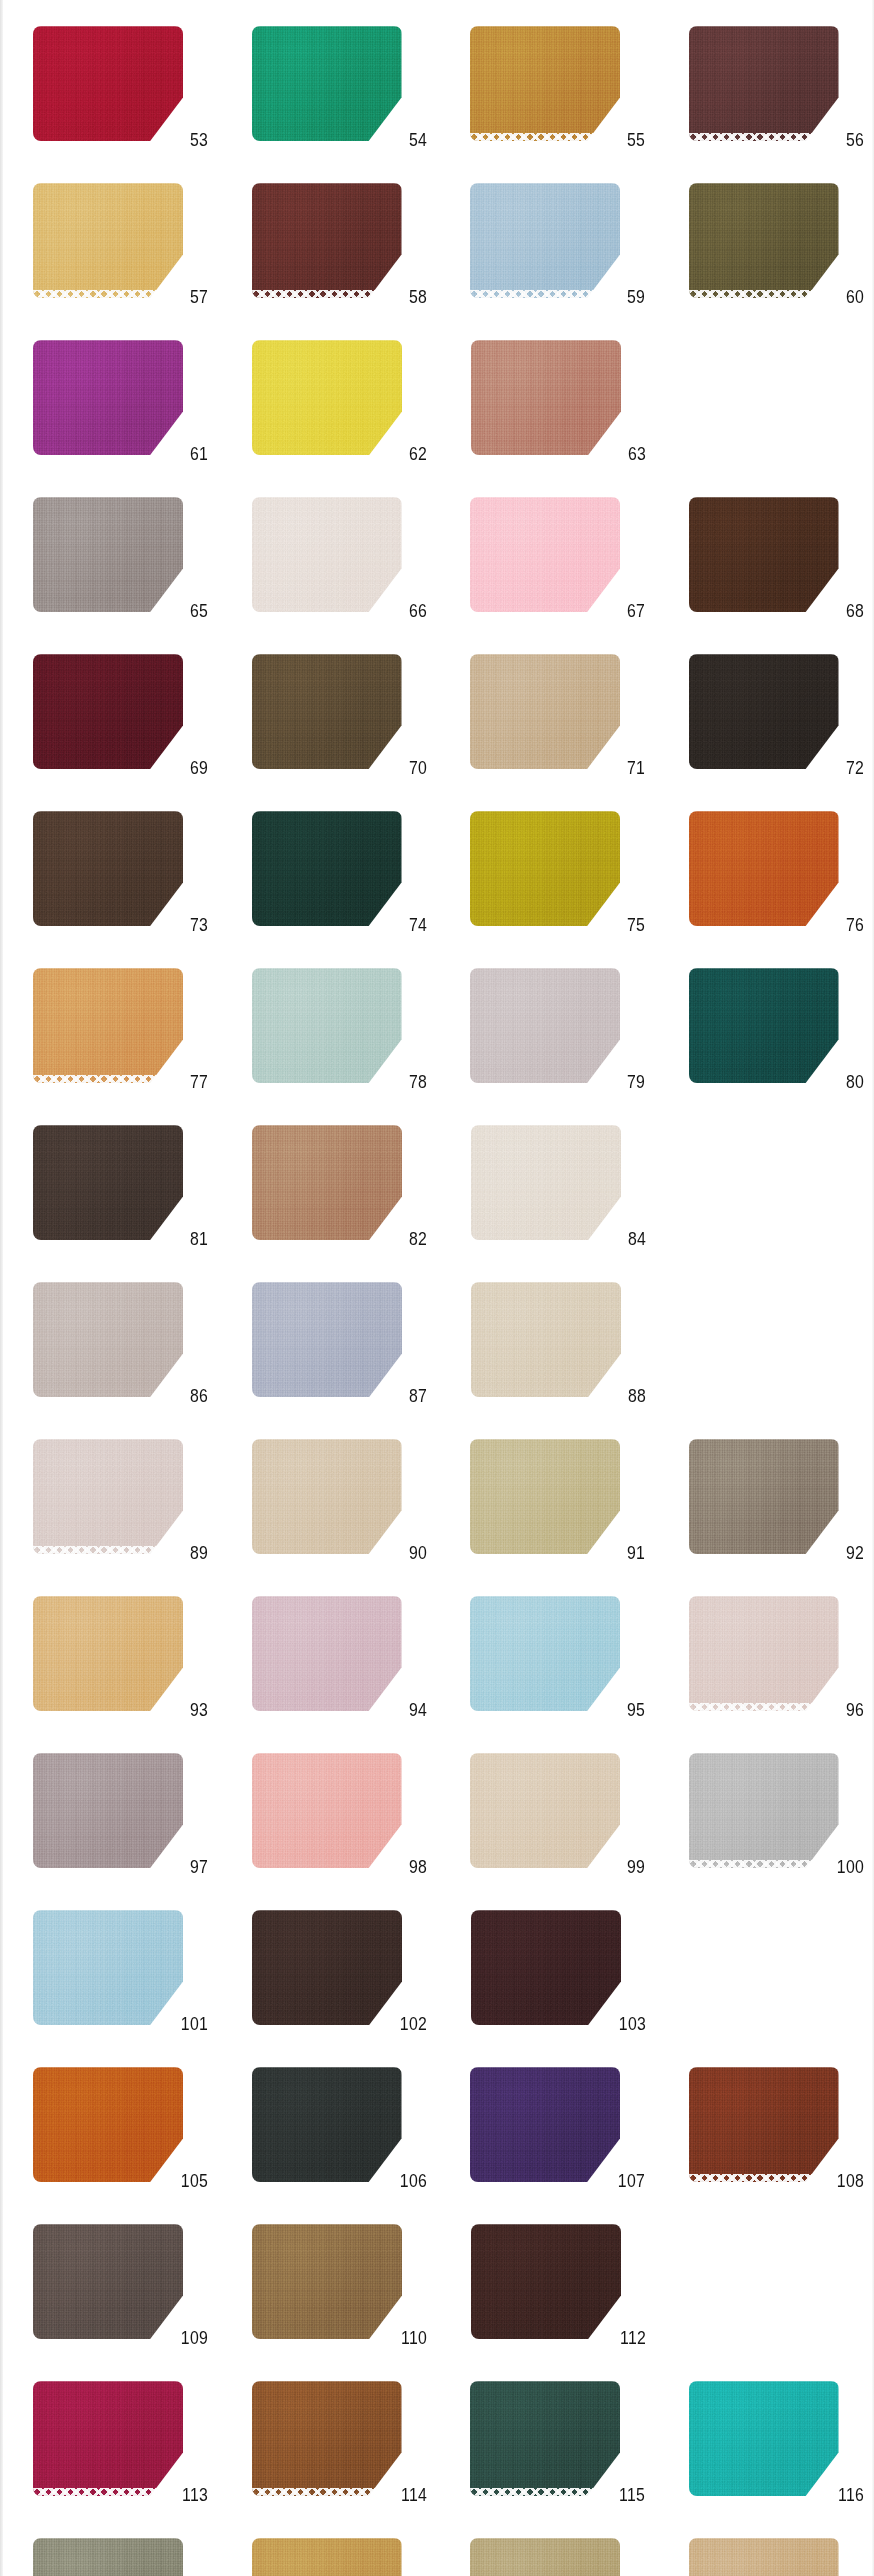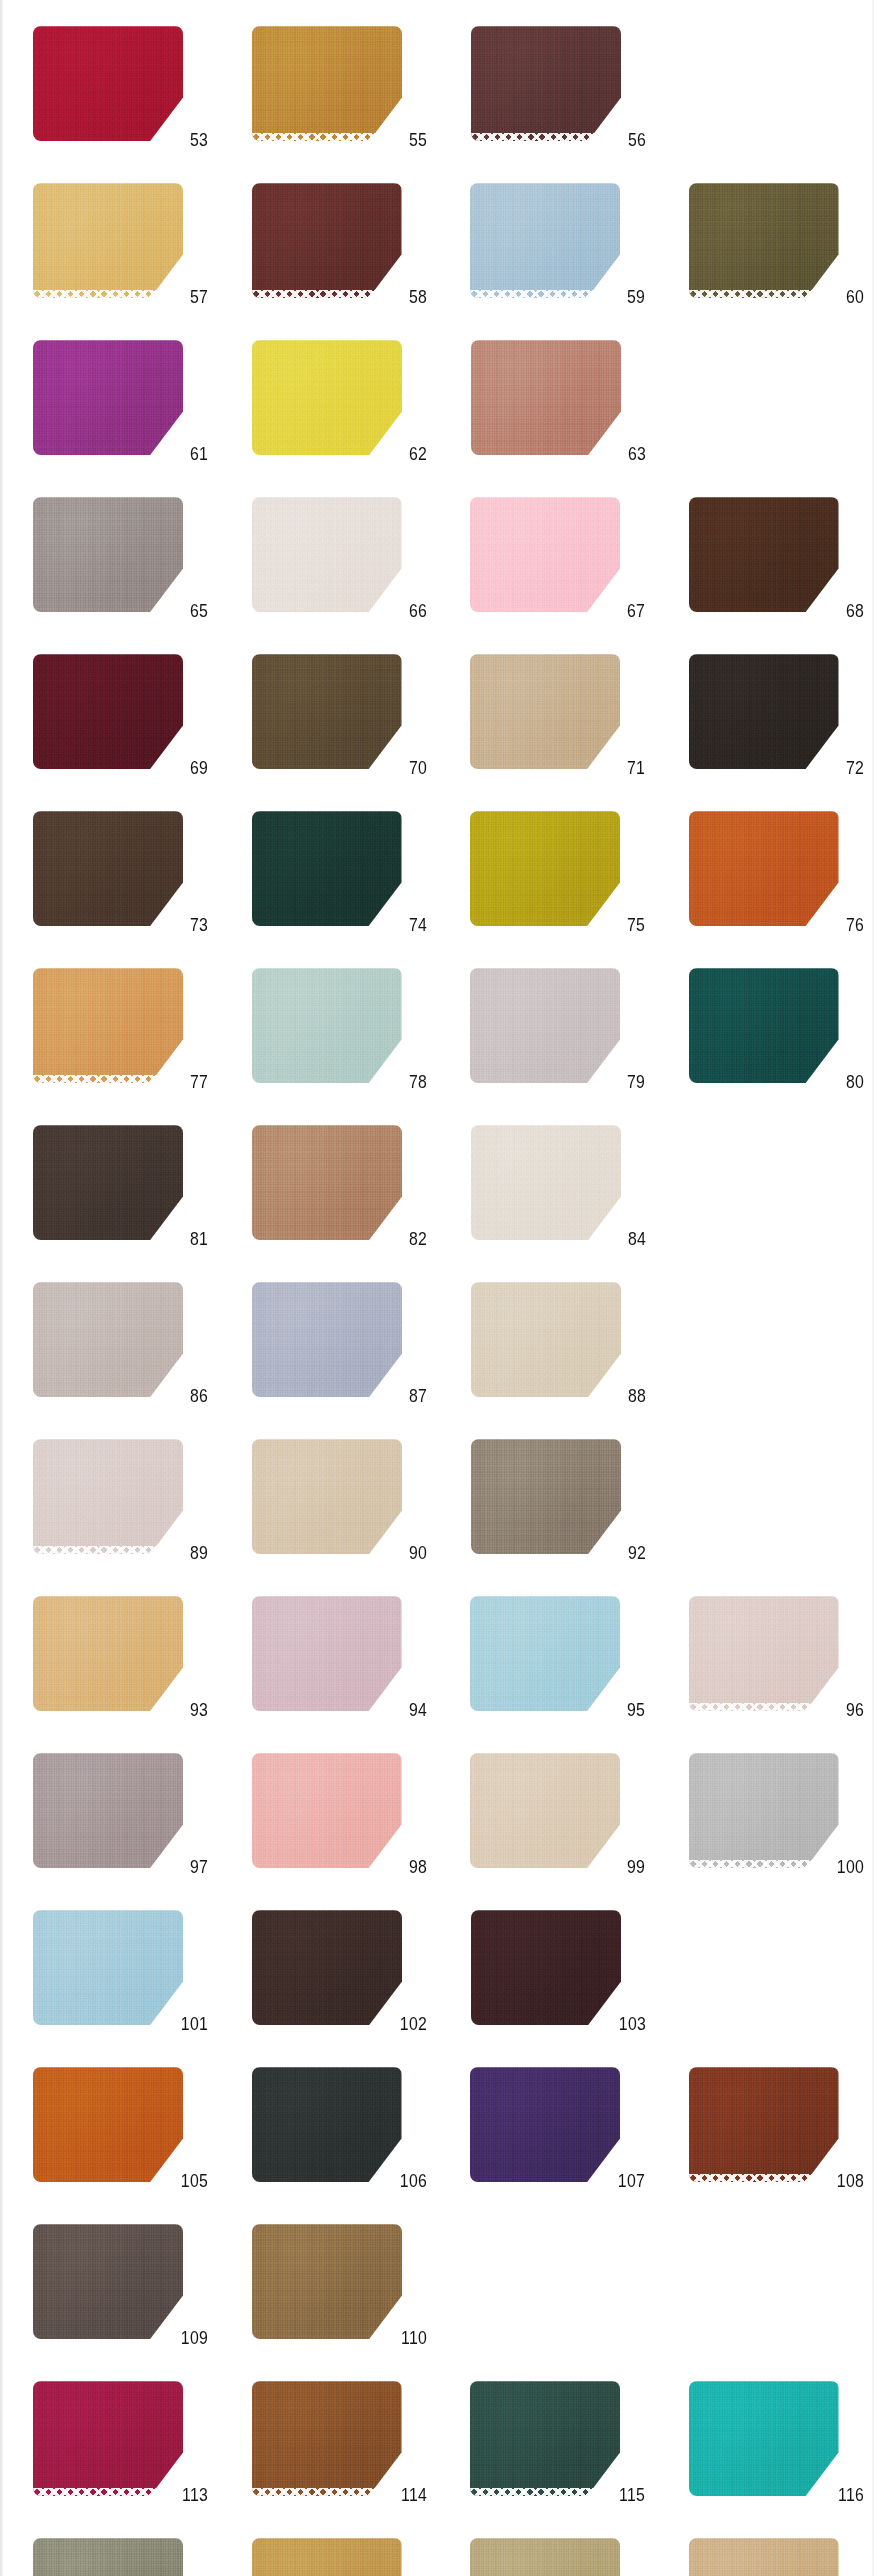--- a/index.html
+++ b/index.html
@@ -144,20 +144,26 @@
 
 <div id="swatch-sheet">
     <div class="swatch-row">
       <div class="swatch-cell">
         <div class="chip" style="background-color: rgb(173, 20, 48);">
           <div class="pinked-edge"></div>
         </div>
         <div class="swatch-number">53</div>
       </div>
       <div class="swatch-cell">
+        <div class="chip" style="background-color: rgb(20, 150, 108);">
+          <div class="pinked-edge"></div>
+        </div>
+        <div class="swatch-number">54</div>
+      </div>
+      <div class="swatch-cell">
         <div class="chip pinked" style="background-color: rgb(192, 138, 56);">
           <div class="pinked-edge"></div>
         </div>
         <div class="swatch-number">55</div>
       </div>
       <div class="swatch-cell">
         <div class="chip pinked" style="background-color: rgb(92, 53, 53);">
           <div class="pinked-edge"></div>
         </div>
         <div class="swatch-number">56</div>
@@ -360,20 +366,26 @@
         </div>
         <div class="swatch-number">89</div>
       </div>
       <div class="swatch-cell">
         <div class="chip" style="background-color: rgb(218, 201, 176);">
           <div class="pinked-edge"></div>
         </div>
         <div class="swatch-number">90</div>
       </div>
       <div class="swatch-cell">
+        <div class="chip" style="background-color: rgb(200, 189, 146);">
+          <div class="pinked-edge"></div>
+        </div>
+        <div class="swatch-number">91</div>
+      </div>
+      <div class="swatch-cell">
         <div class="chip" style="background-color: rgb(142, 129, 114);">
           <div class="pinked-edge"></div>
         </div>
         <div class="swatch-number">92</div>
       </div>
     </div>
     <div class="swatch-row">
       <div class="swatch-cell">
         <div class="chip" style="background-color: rgb(223, 184, 124);">
           <div class="pinked-edge"></div>
@@ -477,20 +489,26 @@
           <div class="pinked-edge"></div>
         </div>
         <div class="swatch-number">109</div>
       </div>
       <div class="swatch-cell">
         <div class="chip" style="background-color: rgb(142, 110, 69);">
           <div class="pinked-edge"></div>
         </div>
         <div class="swatch-number">110</div>
       </div>
+      <div class="swatch-cell">
+        <div class="chip" style="background-color: rgb(61, 35, 32);">
+          <div class="pinked-edge"></div>
+        </div>
+        <div class="swatch-number">112</div>
+      </div>
     </div>
     <div class="swatch-row">
       <div class="swatch-cell">
         <div class="chip pinked" style="background-color: rgb(160, 24, 68);">
           <div class="pinked-edge"></div>
         </div>
         <div class="swatch-number">113</div>
       </div>
       <div class="swatch-cell">
         <div class="chip pinked" style="background-color: rgb(138, 82, 41);">

